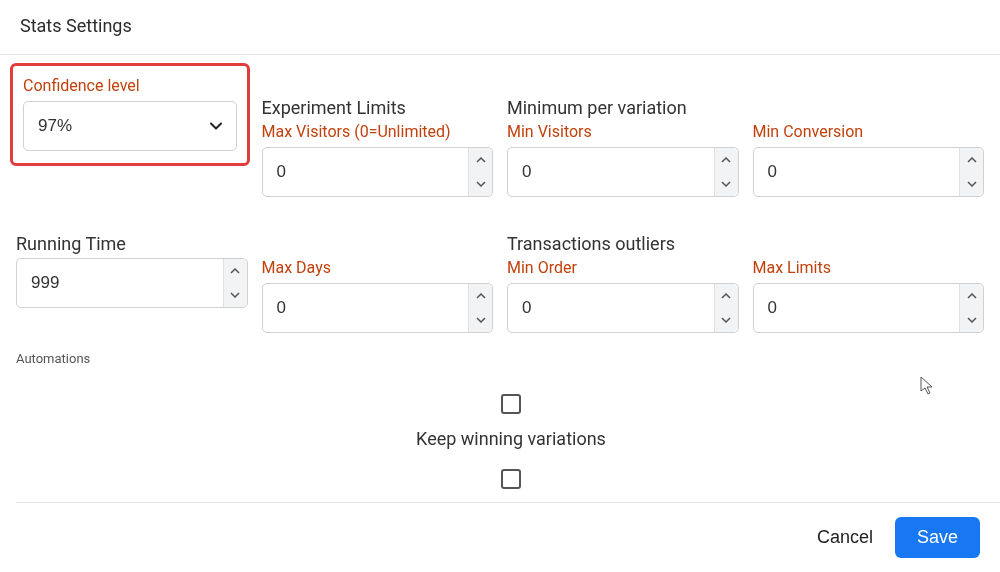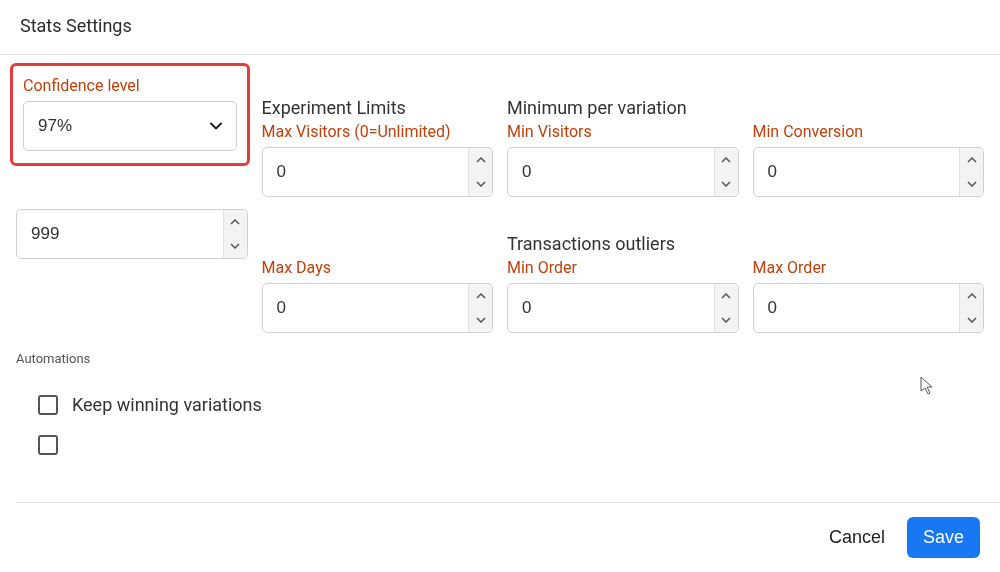--- a/index.html
+++ b/index.html
@@ -106,20 +106,21 @@
     color: #555;
     margin-bottom: 18px;
   }
   .check-row {
     display: flex;
     align-items: center;
     gap: 14px;
     padding: 10px 0 10px 22px;
     font-size: 18px;
     color: #333;
+    flex-direction: column;
   }
   .checkbox {
     width: 20px;
     height: 20px;
     border: 2px solid #555;
     border-radius: 3px;
     background: #fff;
     cursor: pointer;
     flex-shrink: 0;
   }
@@ -140,21 +141,21 @@
     border: none;
     font-size: 18px;
     color: #222;
     cursor: pointer;
   }
   .btn-save {
     background: #1877f2;
     border: none;
     color: #fff;
     font-size: 18px;
-    padding: 10px 16px;
+    padding: 10px 22px;
     border-radius: 6px;
     cursor: pointer;
   }
   .cursor-pointer-icon {
     position: absolute;
     top: 376px;
     left: 920px;
     pointer-events: none;
   }
   svg { display: block; }
@@ -240,20 +241,21 @@
               </svg>
             </div>
         </div>
       </div>
     </div>
   </div>
 
   <div class="row">
 
     <div class="col">
+      <div class="section-heading">Running Time</div>
       <div class="spinner-wrap">
         <input type="text" value="999" style="">
         <div class="spinner-btns">
           <div class="spinner-up">
               <svg width="10" height="6">
                 <path d="M1 5 L5 1 L9 5" stroke="#555" stroke-width="1.5" fill="none"></path>
               </svg>
             </div>
           <div class="spinner-down">
               <svg width="10" height="6">
@@ -299,21 +301,21 @@
               <svg width="10" height="6">
                 <path d="M1 1 L5 5 L9 1" stroke="#555" stroke-width="1.5" fill="none"></path>
               </svg>
             </div>
         </div>
       </div>
     </div>
 
     <div class="col">
       <div class="section-heading">&nbsp;</div>
-      <div class="field-label">Max Order</div>
+      <div class="field-label">Max Limits</div>
       <div class="spinner-wrap">
         <input type="text" value="0" style="">
         <div class="spinner-btns">
           <div class="spinner-up">
               <svg width="10" height="6">
                 <path d="M1 5 L5 1 L9 5" stroke="#555" stroke-width="1.5" fill="none"></path>
               </svg>
             </div>
           <div class="spinner-down">
               <svg width="10" height="6">

